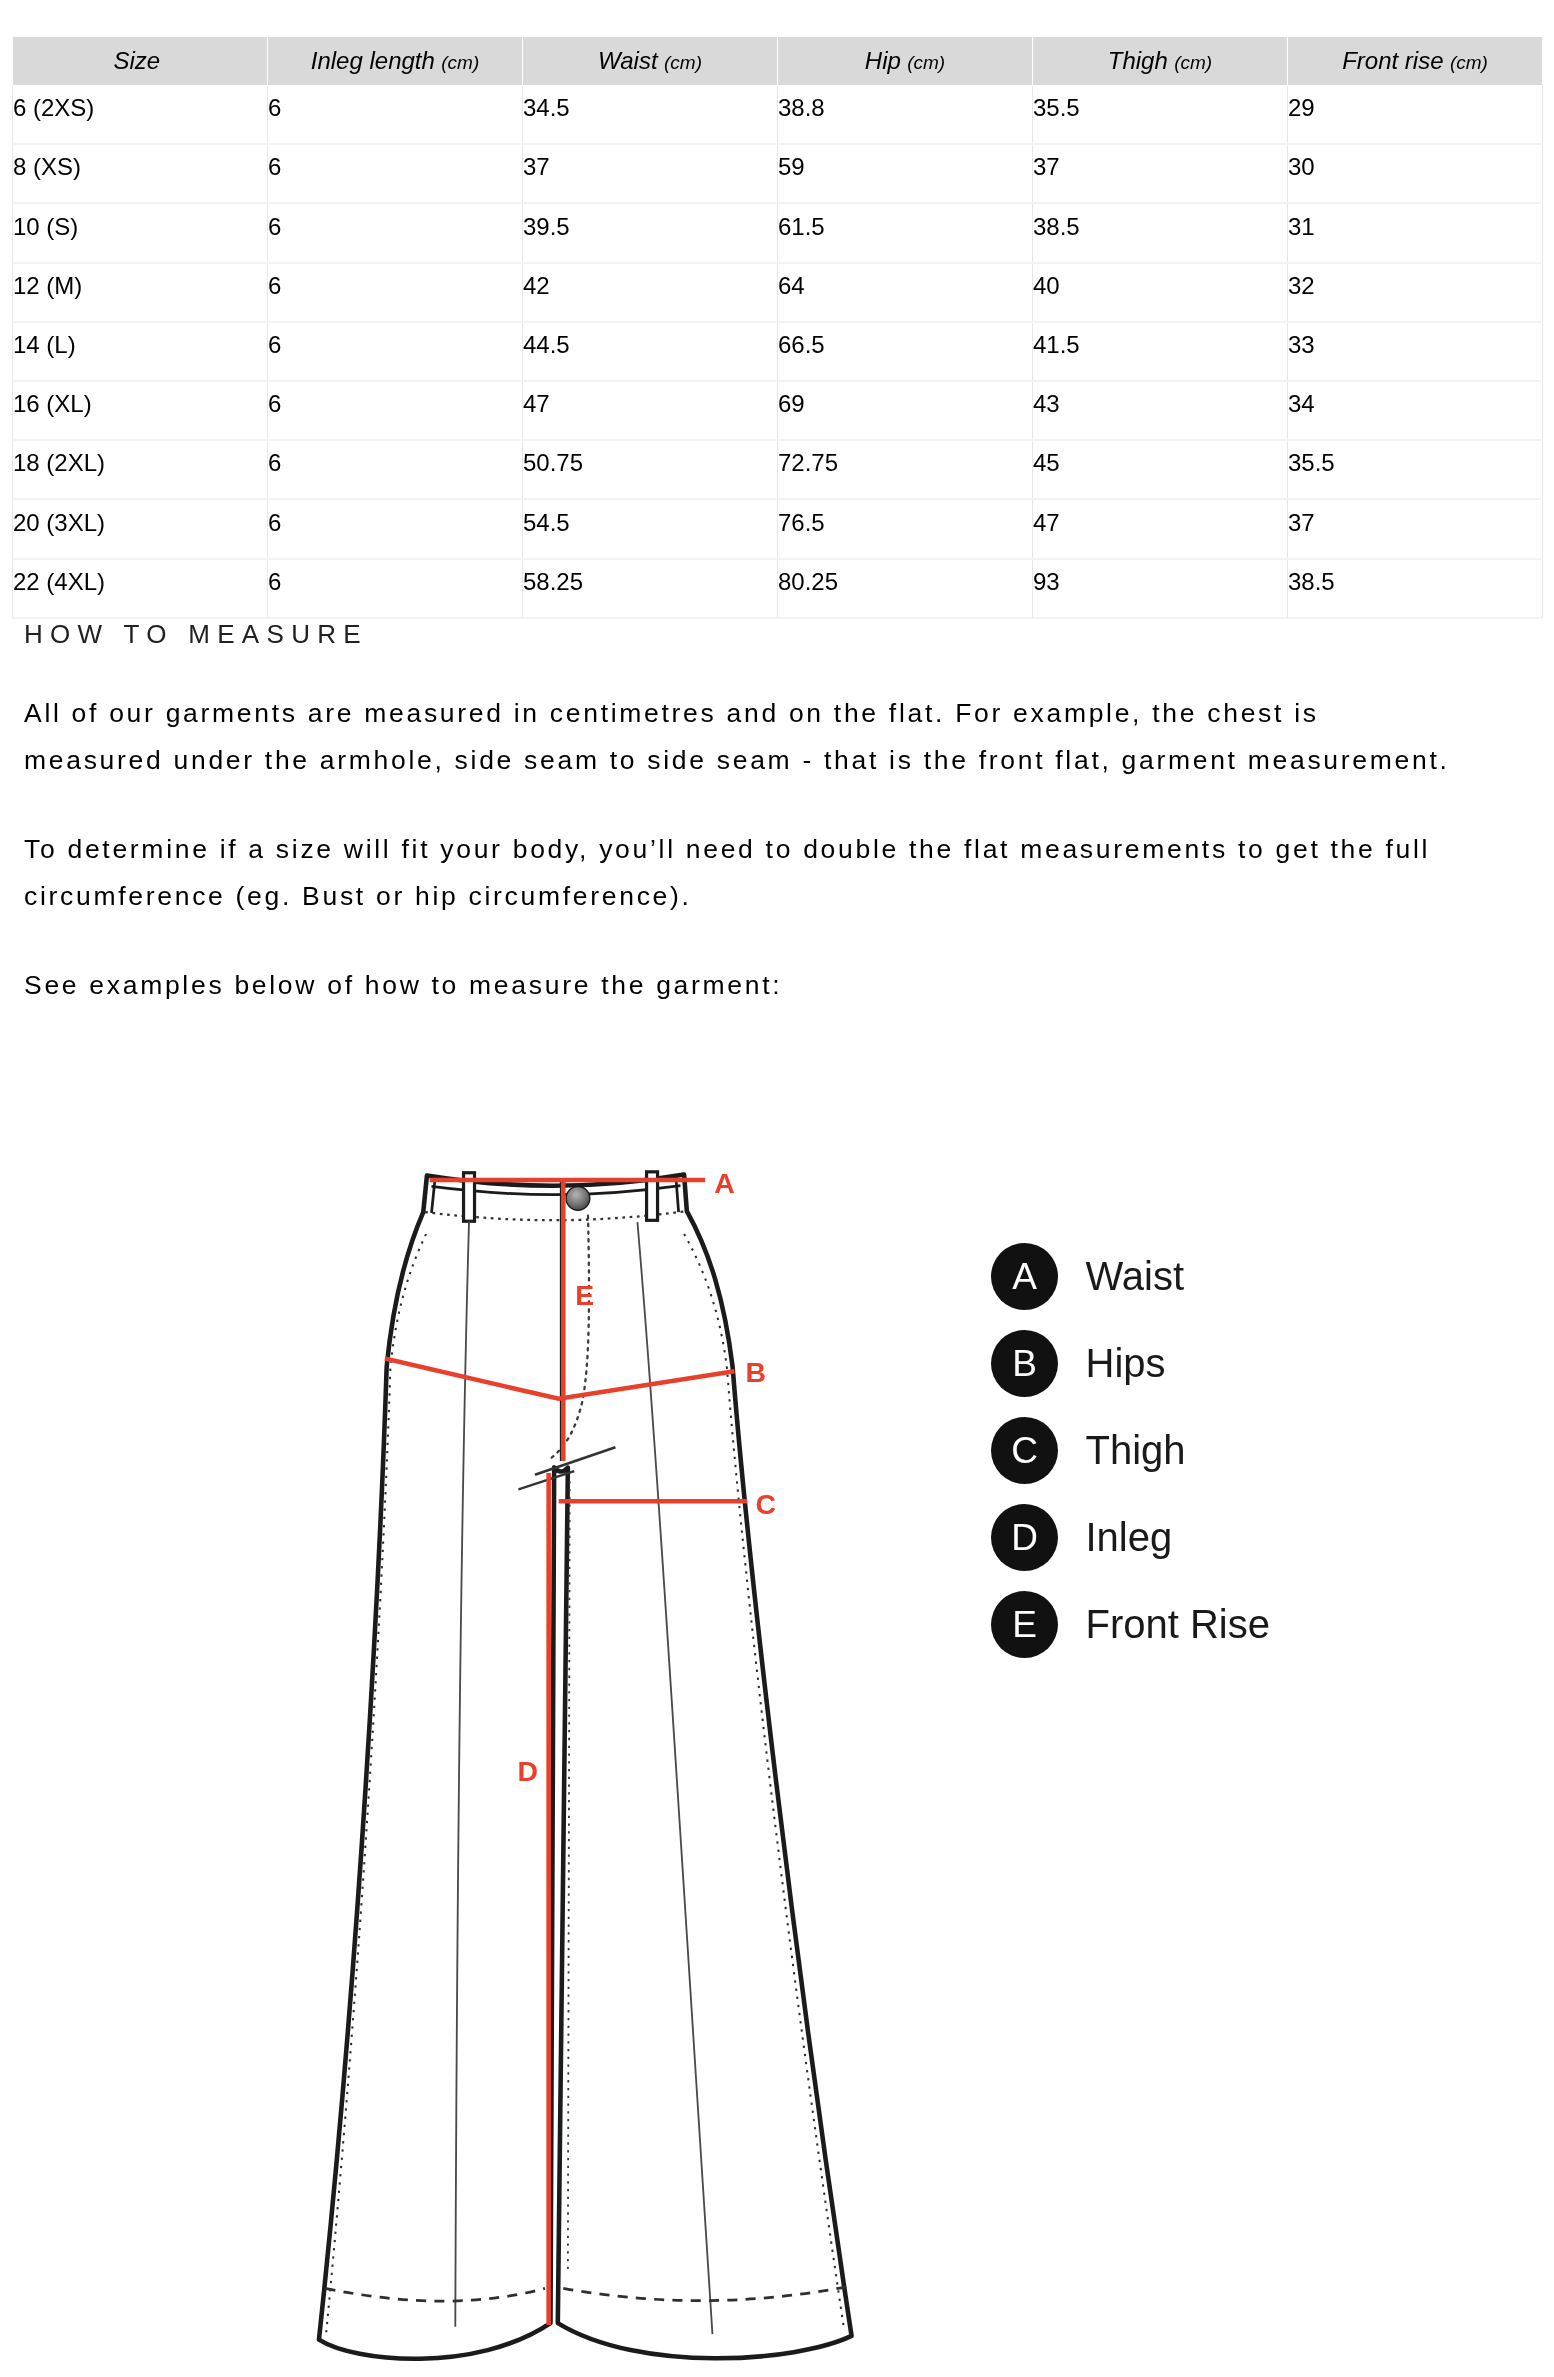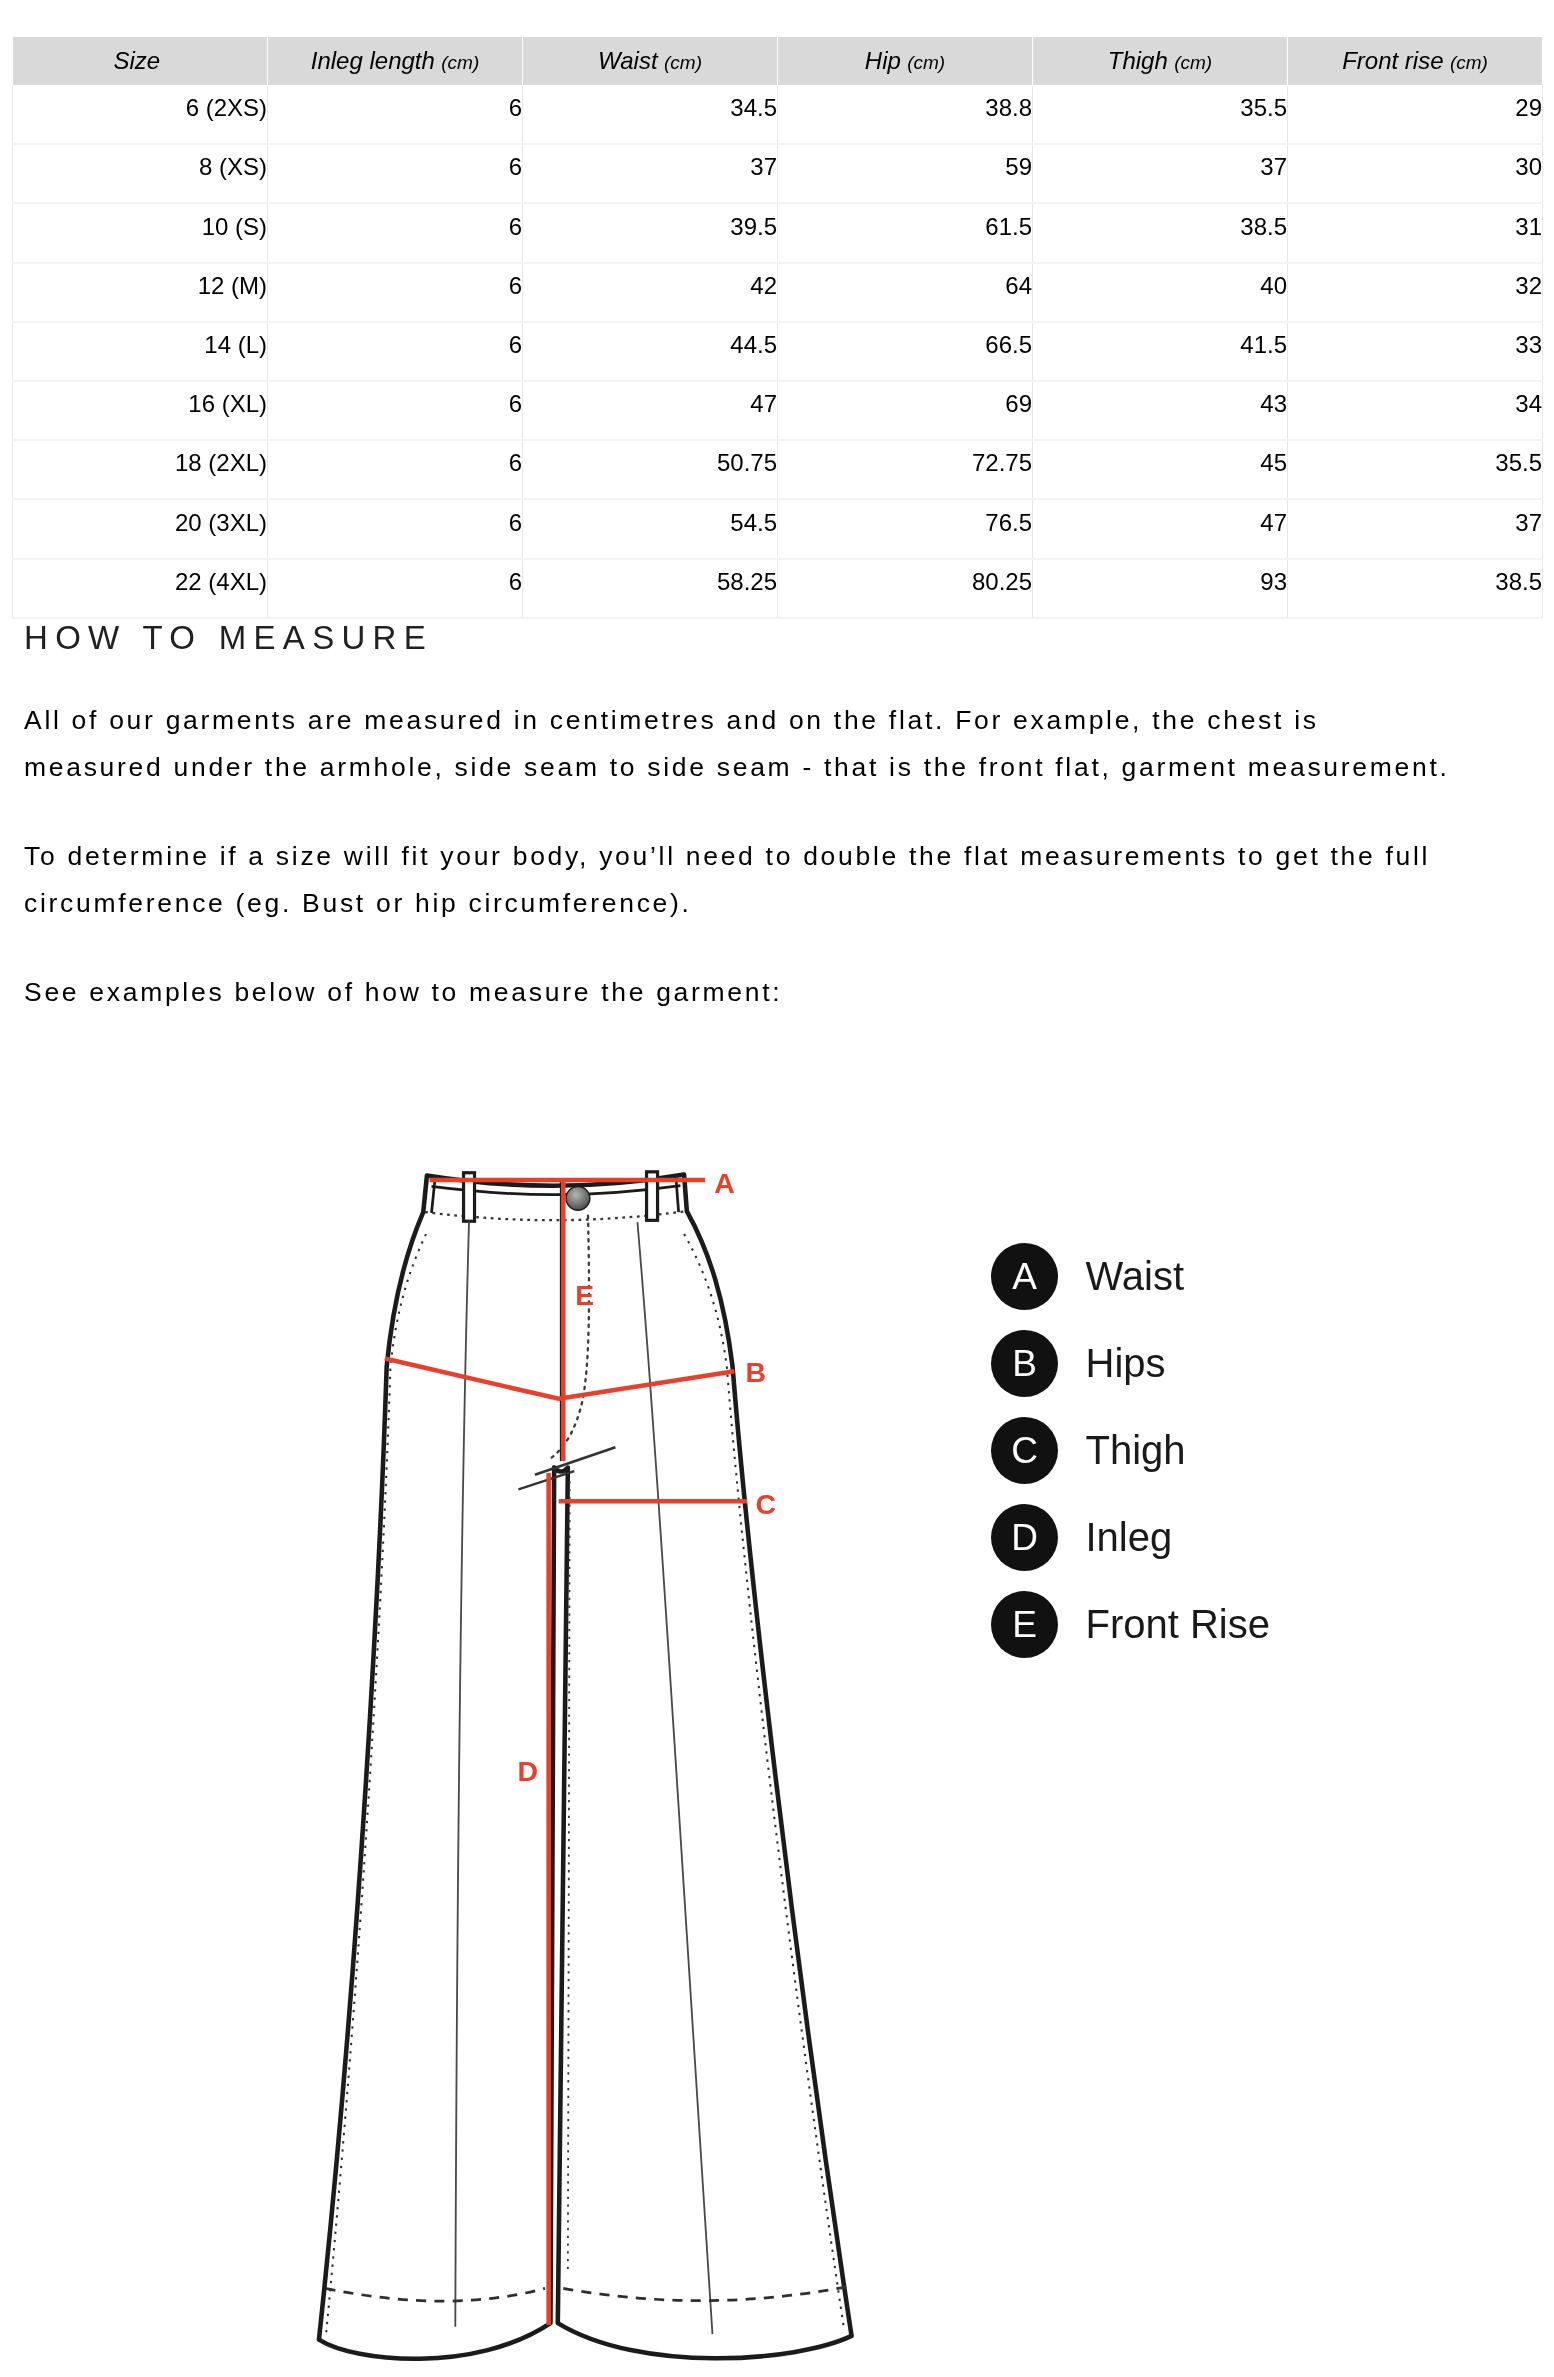--- a/index.html
+++ b/index.html
@@ -33,30 +33,30 @@
     padding: 0;
   }
   .size-table th .unit { font-size: 19px; margin-left: 6.4px; }
   .size-table td {
     background: #ffffff;
     border-left: 0.9px solid #e7e7e7;
     border-right: 0.9px solid #e7e7e7;
     border-bottom: 2.7px solid #f3f3f3;
     height: 49px;
     font-size: 24px;
-    text-align: right;
+    text-align: left;
     vertical-align: top;
     padding: 8.2px 0 0 0;
   }
 
   
   .text-block { position: absolute; left: 24px; top: 619px; width: 1464px; }
   .htm-heading {
     margin: 0 0 40px 0;
-    font-size: 33px;
+    font-size: 26px;
     font-weight: 400;
     letter-spacing: 7.3px;
     color: #212121;
   }
   .htm-para {
     margin: 0 0 42px 0;
     max-width: 1437px;
     font-size: 26.5px;
     line-height: 47px;
     letter-spacing: 2.7px;

